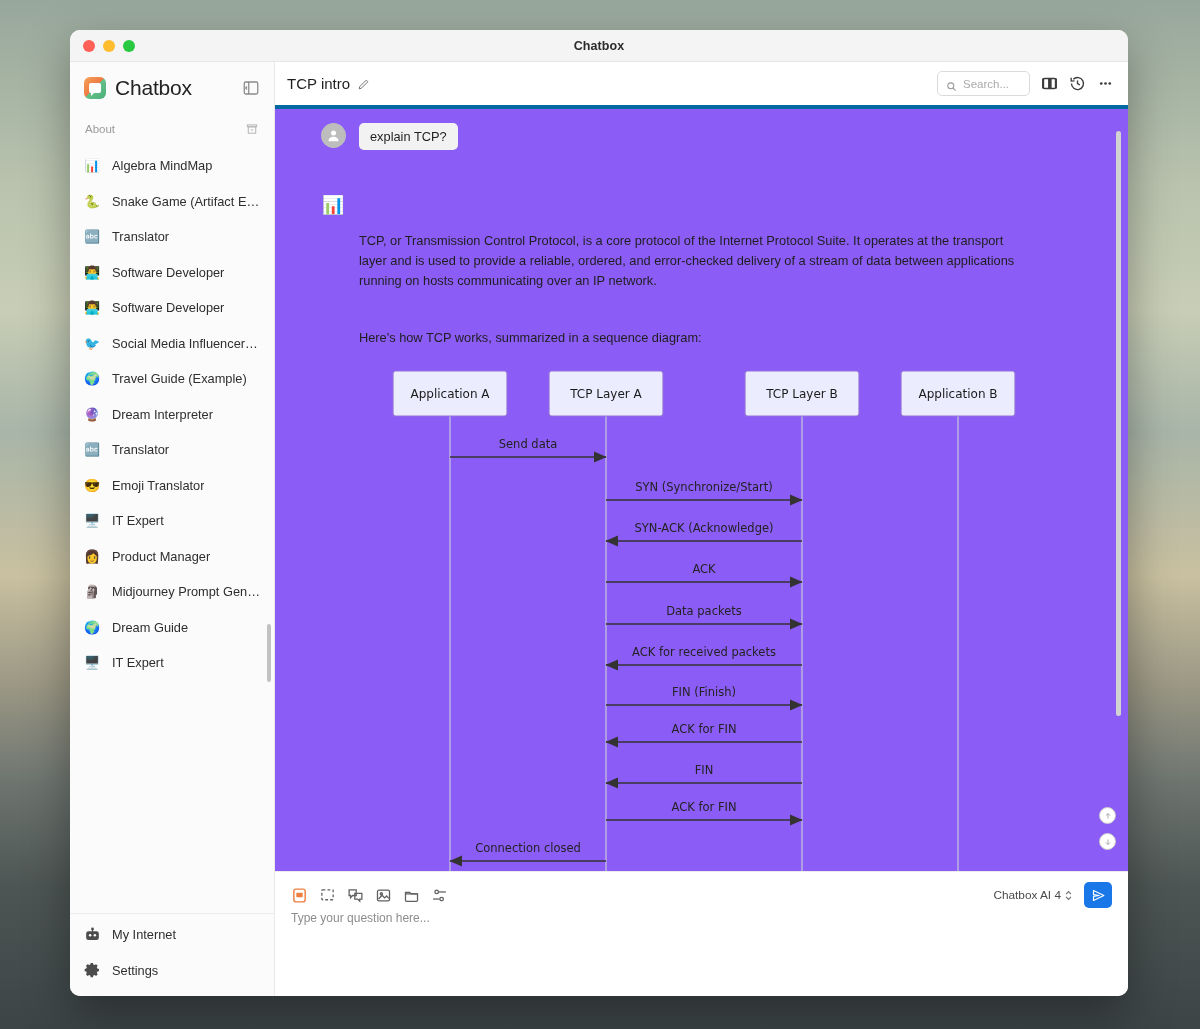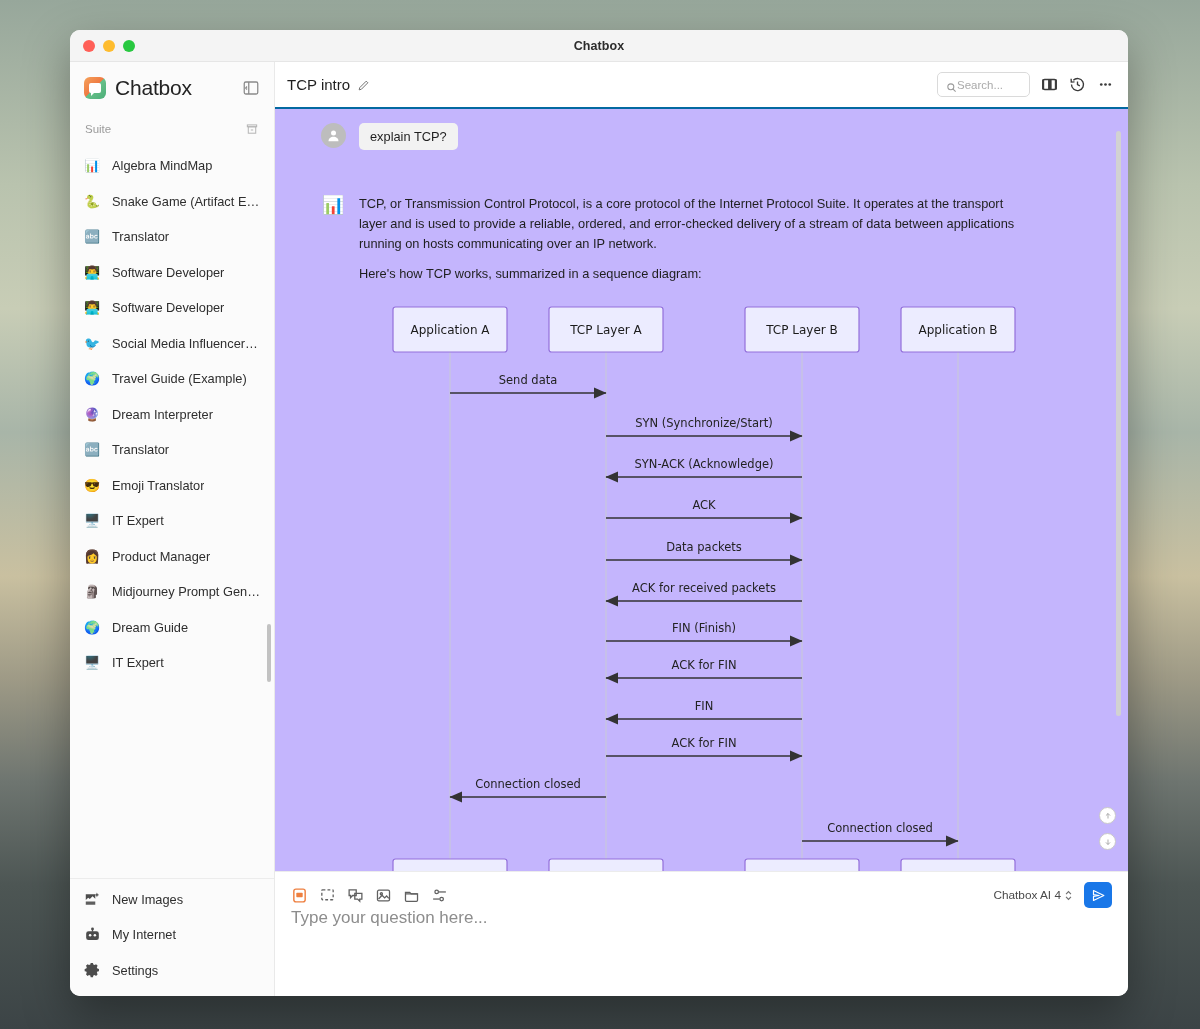--- a/index.html
+++ b/index.html
@@ -79,57 +79,58 @@
     border-radius: 2px; background: #c2c2c2;
   }
   #sidebar-bottom { border-top: 1px solid #ececec; padding: 3px 0 8px; }
   .nav-item.sys .ava { color: #4c4c4c; }
   .nav-item.dim { color: #a9a9a9; }
   .nav-item.dim .ava { color: #b0b0b0; }
 
   
   #main { flex: 1; display: flex; flex-direction: column; min-width: 0; background: #fff; }
   #topbar {
-    height: 47px; flex: 0 0 47px; border-bottom: 2px solid #0369a1;
+    height: 47px; flex: 0 0 47px; border-bottom: 4px solid #0369a1;
     display: flex; align-items: center; padding: 0 14px 0 12px;
   }
   #page-title { font-size: 15px; color: #1f1f1f; }
   #pencil-icon { margin-left: 7px; width: 13px; height: 13px; color: #6f6f6f; }
   #topbar-right { margin-left: auto; display: flex; align-items: center; gap: 11px; }
   #searchbox {
     width: 93px; height: 25px; border: 1px solid #dadada; border-radius: 5px;
-    display: flex; align-items: center; padding: 0 8px;
+    display: flex; align-items: center; gap: 6px; padding: 0 8px;
   }
   #searchbox .mag { width: 11px; height: 11px; color: #9a9a9a; flex: 0 0 11px; }
   #search-input {
     border: 0; outline: none; font-size: 11.5px; color: #6d6d6d; width: 100%;
     font-family: "Liberation Sans", sans-serif; background: transparent;
   }
   #search-input::placeholder { color: #aaa; }
   .tb-icon { width: 17px; height: 17px; color: #3b3b3b; }
 
   
-  #conv { flex: 1; position: relative; overflow: hidden; background: #c4b5fd; }
+  #conv { flex: 1; position: relative; overflow: hidden; background: #8b5cf6; }
   #conv-inner { padding: 14px 0 0 0; }
   .msg { display: flex; gap: 13px; padding: 0 24px 0 46px; }
   .msg .avatar {
     width: 25px; height: 25px; flex: 0 0 25px; border-radius: 50%;
     display: flex; align-items: center; justify-content: center;
   }
   .avatar.user { background: #bdbdbd; }
   .avatar.user svg { width: 15px; height: 15px; color: #fff; }
   .avatar.bot { background: transparent; font-size: 18px; line-height: 1; }
   .bubble {
     background: #f2f2f2; border-radius: 5px; padding: 6px 11px;
     font-size: 12.8px; color: #1f1f1f;
   }
   .assistant-body { flex: 1; min-width: 0; padding-top: 2px; }
   .assistant-body p {
     font-size: 12.8px; line-height: 1.57; color: #1f1f1f; margin-bottom: 10px;
     max-width: 672px;
+    margin-top: 37px;
   }
   
   #diagram { margin-top: 12px; }
   #diagram svg { display: block; }
   #conv-scrollbar {
     position: absolute; right: 7px; top: 22px; width: 5px; height: 585px;
     background: #d2d2d2; border-radius: 3px;
   }
   .scroll-fab {
     position: absolute; right: 12px; width: 17px; height: 17px; border-radius: 50%;
@@ -145,21 +146,21 @@
   .ct { width: 17px; height: 17px; color: #606060; }
   #composer-right { margin-left: auto; display: flex; align-items: center; gap: 11px; }
   #model-name { font-size: 11.8px; color: #4a4a4a; display: flex; align-items: center; gap: 3px; }
   #model-name svg { width: 9px; height: 13px; color: #6f6f6f; }
   #send-btn {
     width: 28px; height: 26px; border-radius: 5px; background: #1977e8;
     display: flex; align-items: center; justify-content: center;
   }
   #send-btn svg { width: 15px; height: 15px; color: #fff; }
   #composer-input {
-    margin-top: 0; font-size: 17px; color: #8d8d8d; border: 0; outline: none;
+    margin-top: 0; font-size: 12px; color: #8d8d8d; border: 0; outline: none;
     width: 100%; font-family: "Liberation Sans", sans-serif;
   }
   #composer-input::placeholder { color: #8d8d8d; }
 </style>
 </head>
 <body>
 
 <div id="window">
 
   <div id="titlebar">
@@ -183,21 +184,21 @@
         <span id="collapse-btn">
           <svg viewBox="0 0 24 24" fill="none" stroke="currentColor" stroke-width="1.7">
             <rect x="3" y="4" width="18" height="16" rx="2"></rect>
               <line x1="9" y1="4" x2="9" y2="20"></line>
             <polyline points="6.6 10 5 12 6.6 14"></polyline>
           </svg>
         </span>
       </div>
 
       <div id="chat-head">
-        <span>Suite</span>
+        <span>About</span>
         <span class="trash">
           <svg viewBox="0 0 24 24" fill="none" stroke="currentColor" stroke-width="1.7">
             <rect x="4" y="5" width="16" height="3.2"></rect>
               <rect x="5.6" y="8.2" width="12.8" height="11"></rect>
             <line x1="10" y1="13.7" x2="14" y2="13.7"></line>
           </svg>
         </span>
       </div>
 
       <div id="chat-list">
@@ -260,30 +261,20 @@
             </div>
             <div class="nav-item">
               <span class="ava">🖥️</span>
               <span class="nav-label">IT Expert</span>
             </div>
           </div>
         <div id="sidebar-scroll"></div>
       </div>
 
       <div id="sidebar-bottom">
-          <div class="nav-item sys">
-            <span class="ava">
-              <svg viewBox="0 0 24 24" fill="currentColor">
-                <path d="M3.5 5.5h12v5.6l-3.4-3.3-3.5 3.6-2-1.7-3.1 3z"></path>
-                <path d="M3.5 14.5h12v4h-12z" opacity=".9"></path>
-                <path d="M17.6 3.2l.9 2.1 2.1.9-2.1.9-.9 2.1-.9-2.1-2.1-.9 2.1-.9z"></path>
-              </svg>
-            </span>
-            <span class="nav-label">New Images</span>
-          </div>
           <div class="nav-item sys">
             <span class="ava">
               <svg viewBox="0 0 24 24" fill="currentColor">
                 <rect x="4" y="8" width="16" height="11" rx="3"></rect>
                 <circle cx="12" cy="5" r="1.8"></circle>
                 <rect x="11.2" y="5.8" width="1.6" height="2.6"></rect>
                 <circle cx="9" cy="13" r="1.6" fill="#fbfbfb"></circle>
                 <circle cx="15" cy="13" r="1.6" fill="#fbfbfb"></circle>
               </svg>
             </span>

